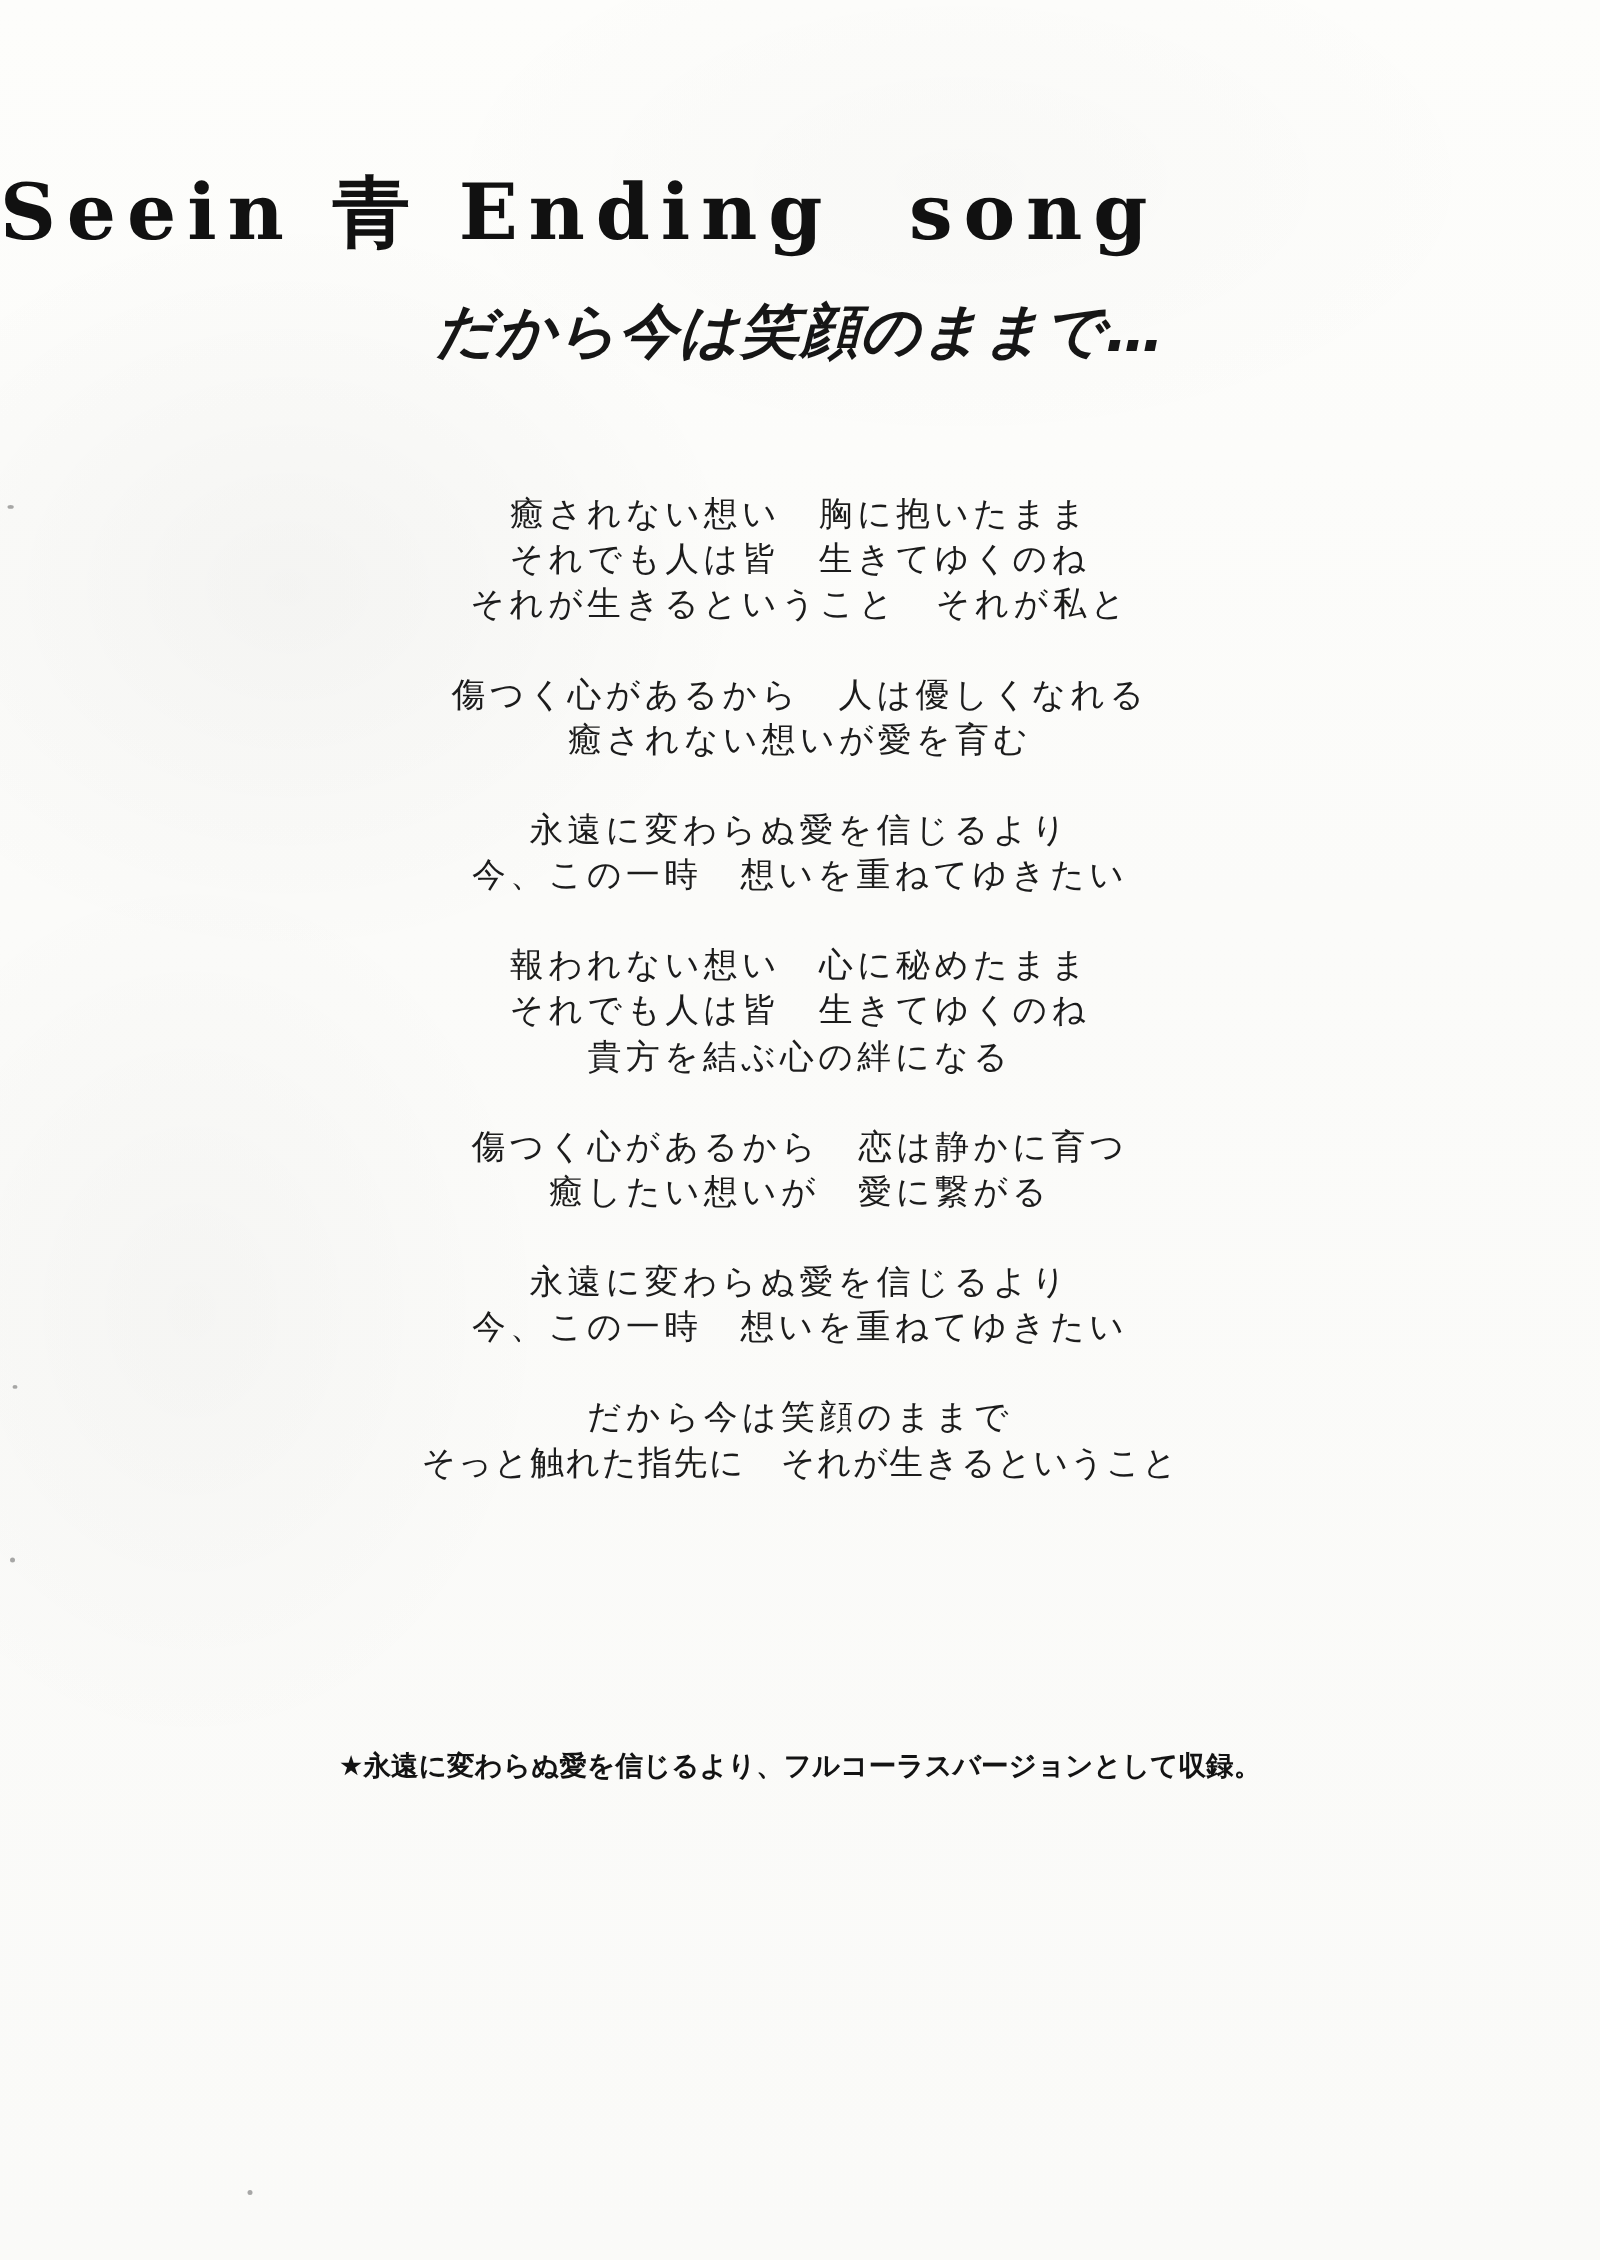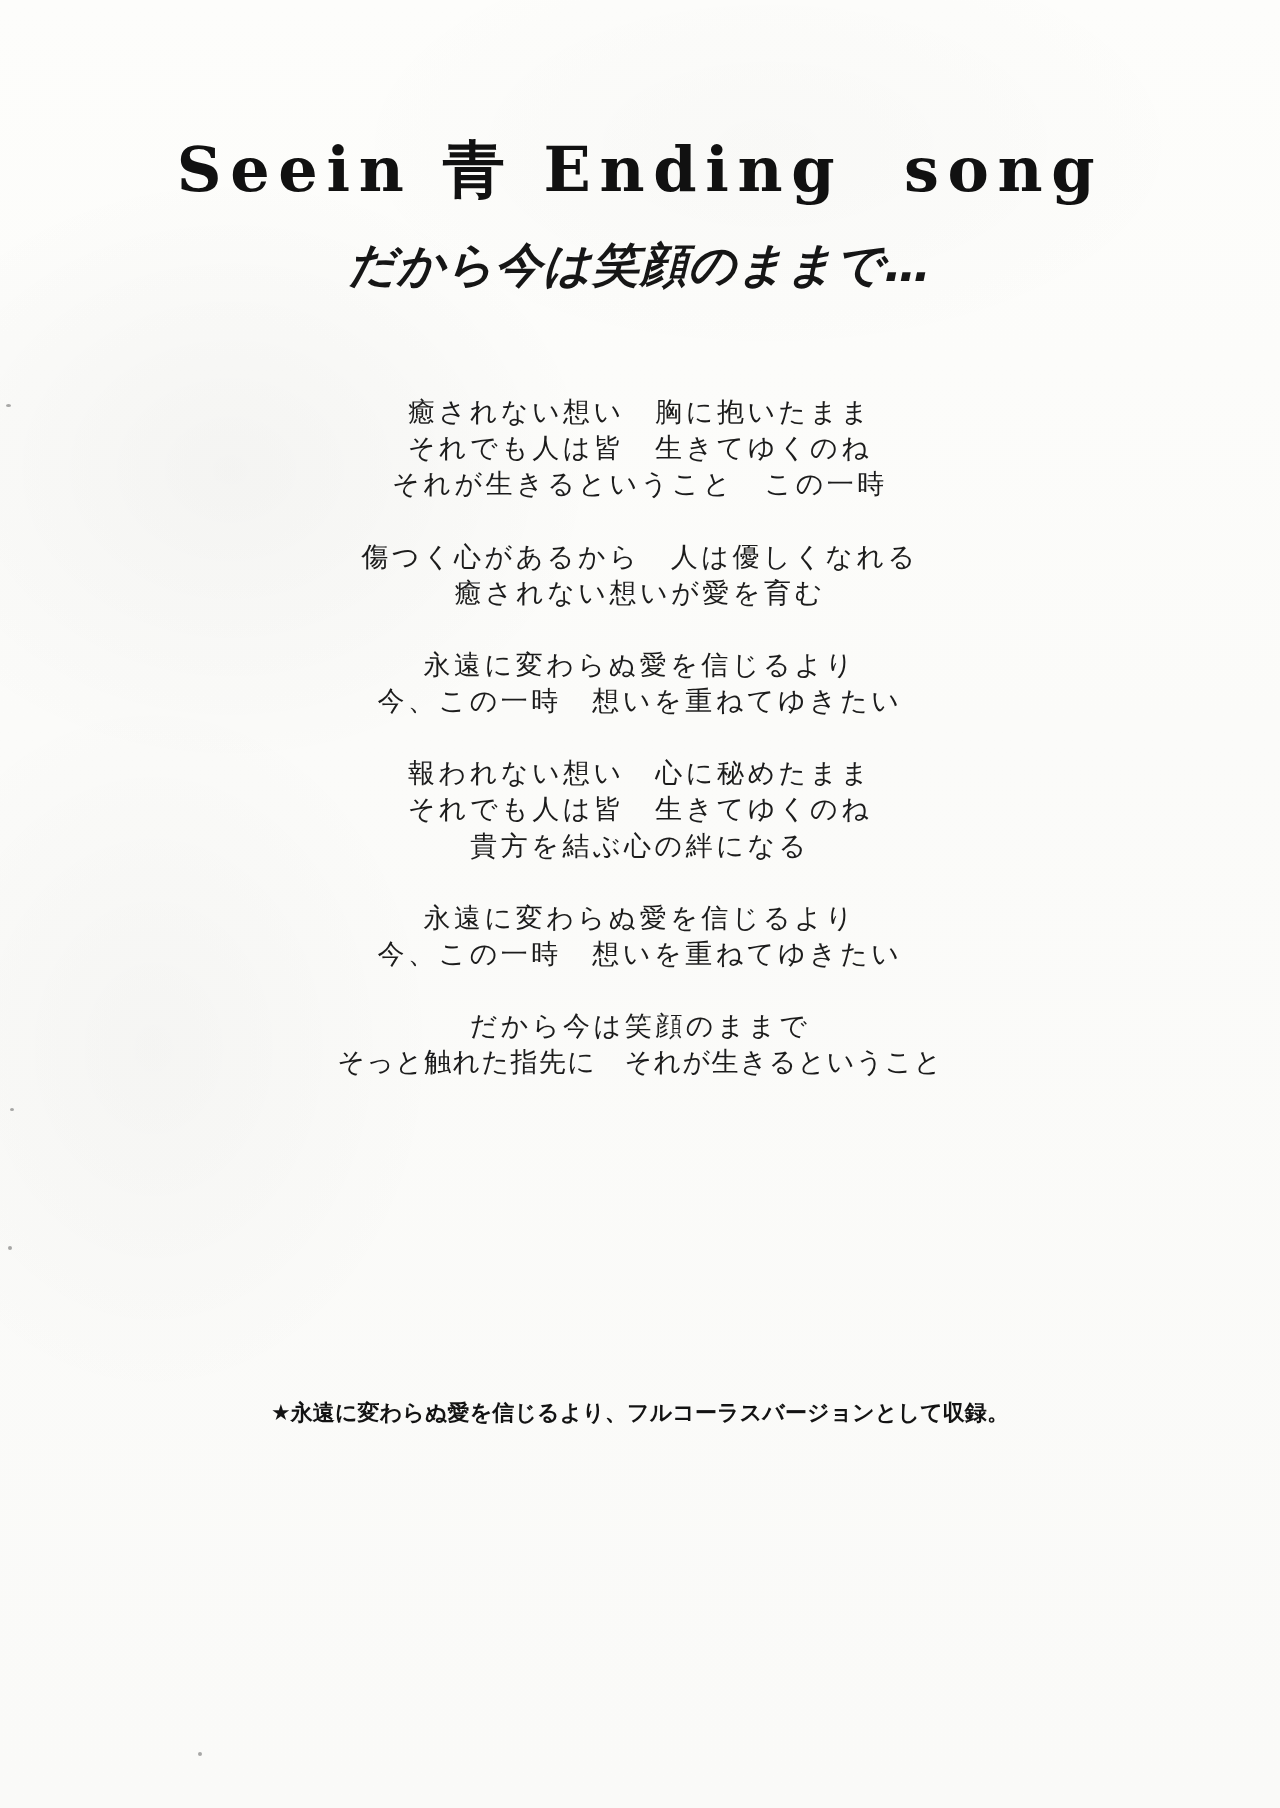--- a/index.html
+++ b/index.html
@@ -37,21 +37,21 @@
     position: absolute;
     inset: 0;
   }
 
   
   .title-main {
     position: absolute;
     top: 128px;
     left: 0;
     right: 0;
-    text-align: center;
+    text-align: left;
     font-family: "DejaVu Serif", serif;
     font-weight: bold;
     font-size: 62px;
     letter-spacing: 0.14em;
     color: #111111;
     white-space: pre;
   }
 
   .title-sub {
     position: absolute;
@@ -124,39 +124,43 @@
 
   <div class="title-main">Seein 青 Ending  song</div>
 
   <div class="title-sub">だから今は笑顔のままで…</div>
 
   <div class="lyrics">
 
     <div class="stanza">
       <div class="line">癒されない想い　胸に抱いたまま</div>
       <div class="line">それでも人は皆　生きてゆくのね</div>
-      <div class="line">それが生きるということ　この一時</div>
+      <div class="line">それが生きるということ　それが私と</div>
     </div>
 
     <div class="stanza">
       <div class="line">傷つく心があるから　人は優しくなれる</div>
       <div class="line">癒されない想いが愛を育む</div>
     </div>
 
     <div class="stanza">
       <div class="line">永遠に変わらぬ愛を信じるより</div>
       <div class="line">今、この一時　想いを重ねてゆきたい</div>
     </div>
 
     <div class="stanza">
       <div class="line">報われない想い　心に秘めたまま</div>
       <div class="line">それでも人は皆　生きてゆくのね</div>
       <div class="line">貴方を結ぶ心の絆になる</div>
     </div>
 
+    <div class="stanza">
+      <div class="line">傷つく心があるから　恋は静かに育つ</div>
+      <div class="line">癒したい想いが　愛に繋がる</div>
+    </div>
 
     <div class="stanza">
       <div class="line">永遠に変わらぬ愛を信じるより</div>
       <div class="line">今、この一時　想いを重ねてゆきたい</div>
     </div>
 
     <div class="stanza">
       <div class="line">だから今は笑顔のままで</div>
       <div class="line tight">そっと触れた指先に　それが生きるということ</div>
     </div>

